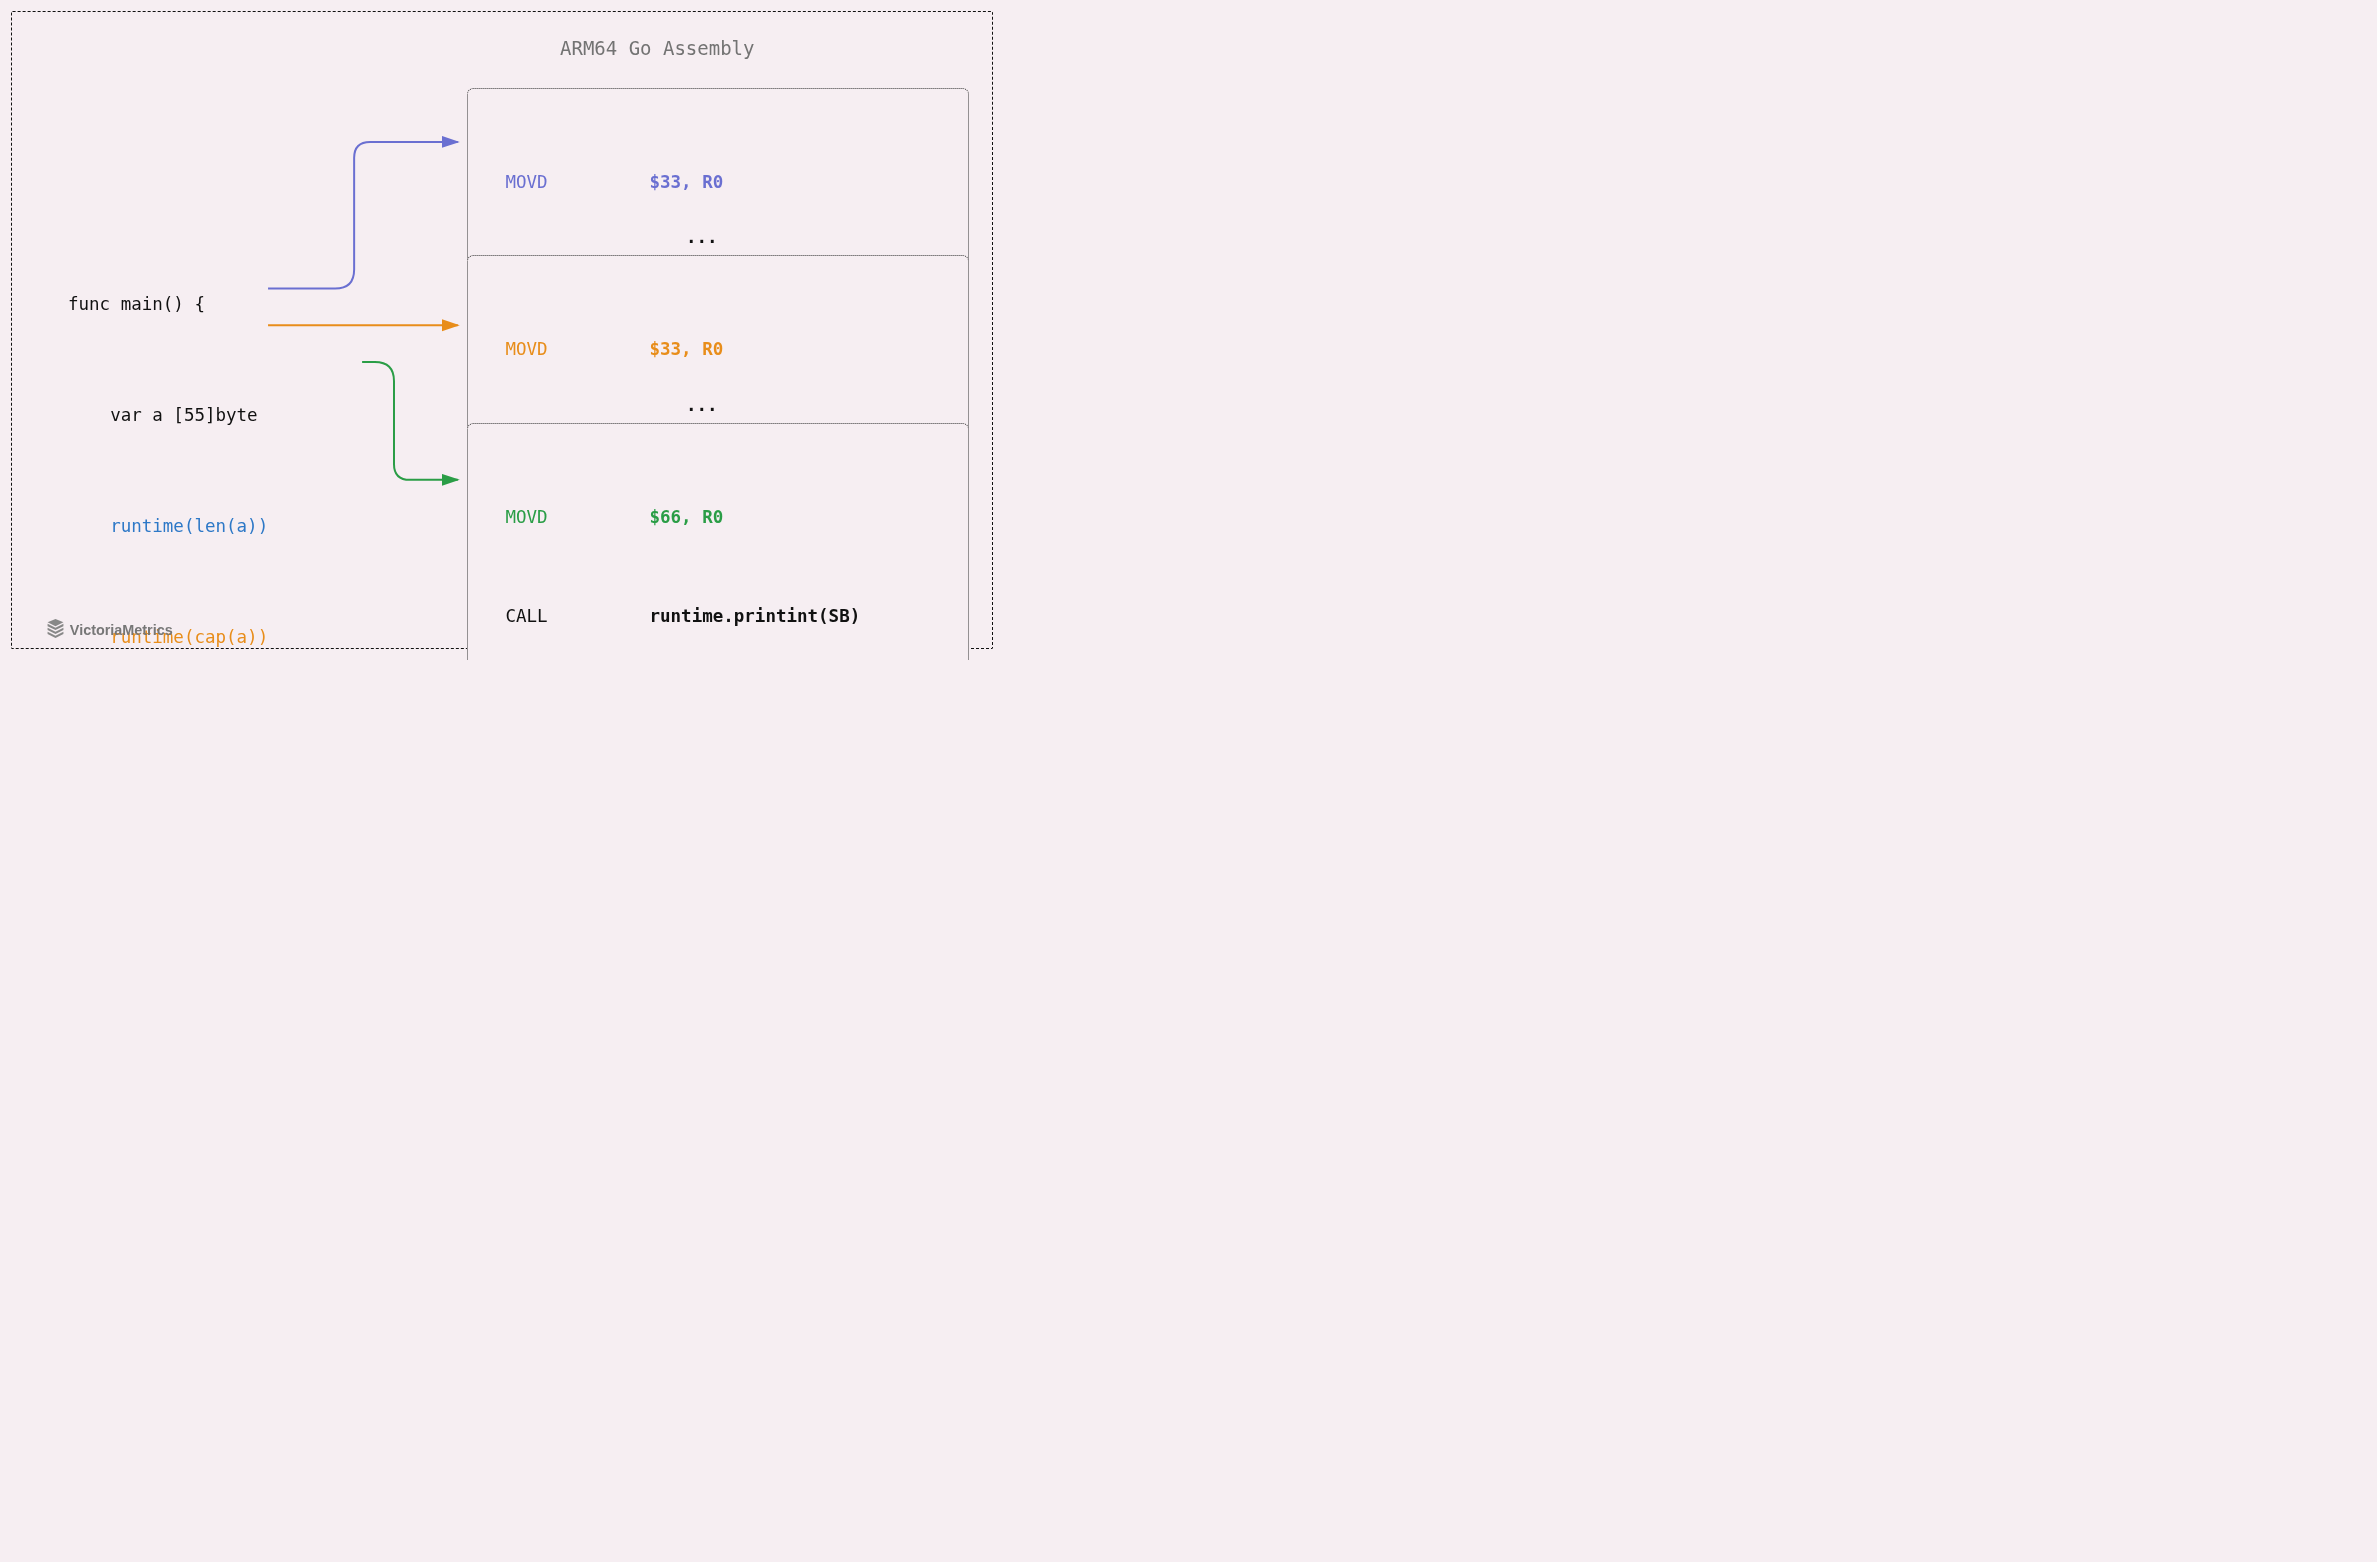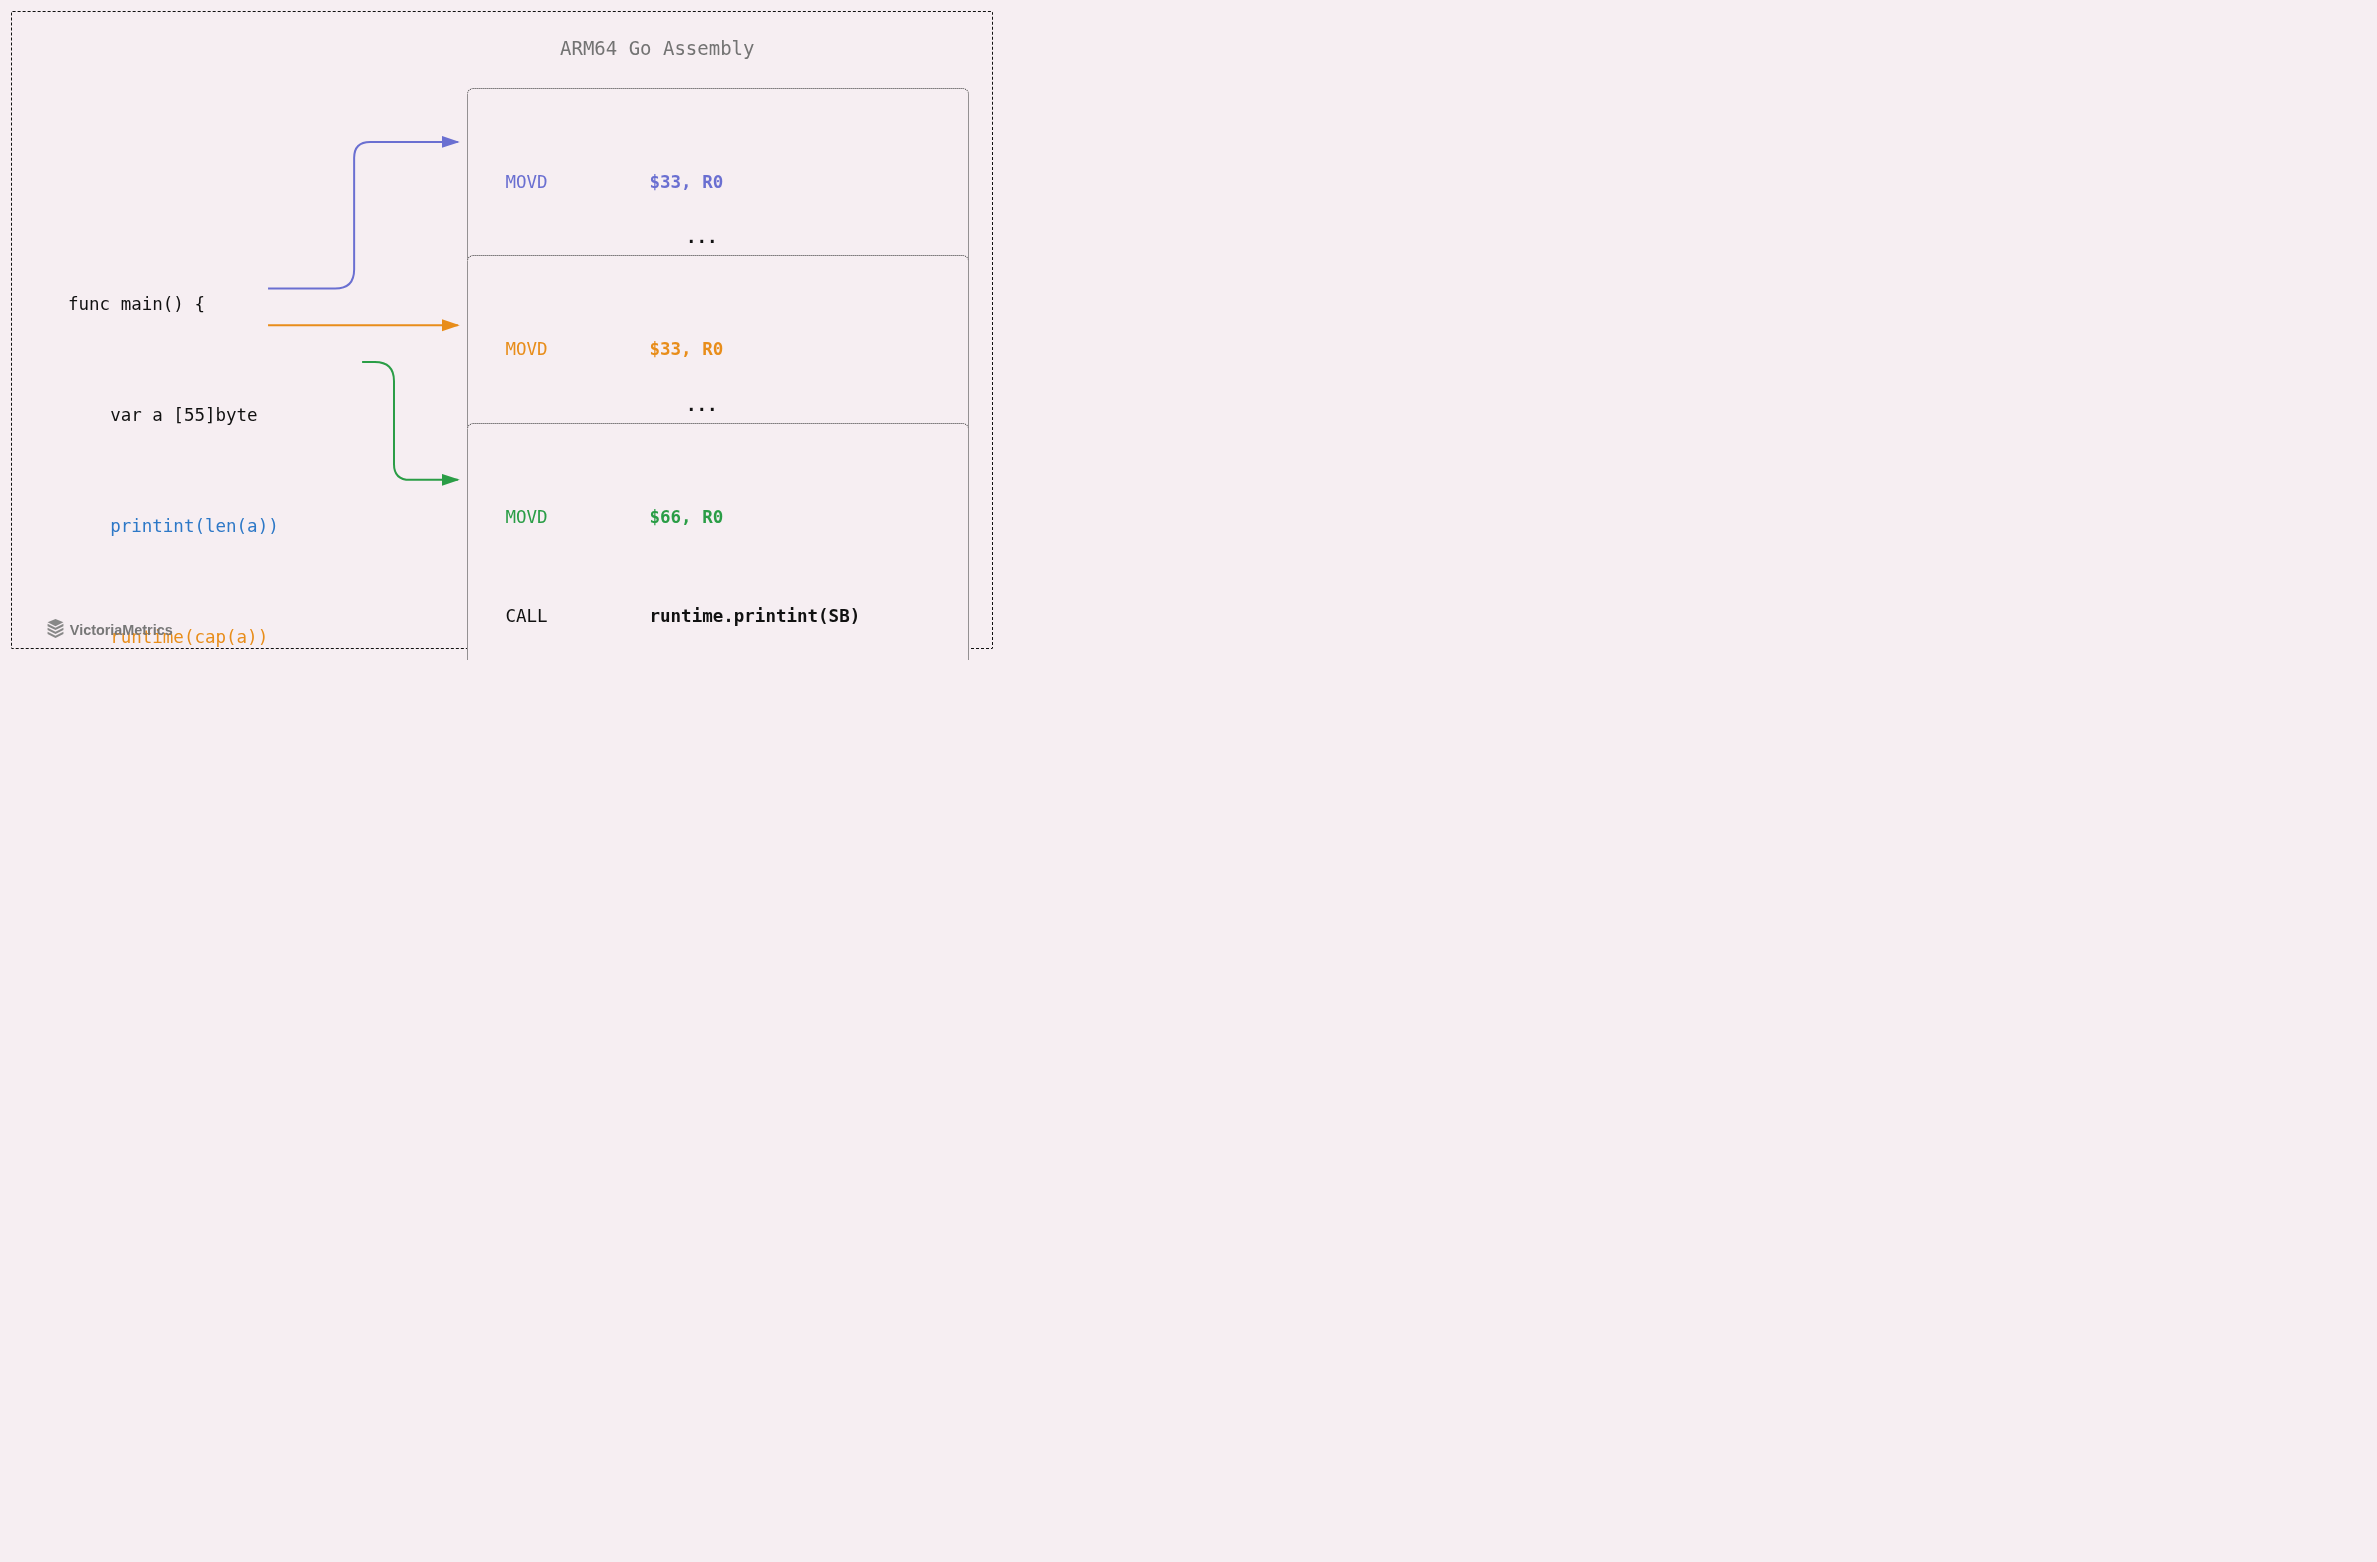--- a/index.html
+++ b/index.html
@@ -100,21 +100,21 @@
 </head>
 <body>
 
 <div class="frame"></div>
 
 <div class="title">ARM64 Go Assembly</div>
 
 <div class="code-block">
   <div class="code-line">func main() {</div>
   <div class="code-line">    var a [55]byte</div>
-  <div class="code-line blue">    printint(len(a))</div>
+  <div class="code-line blue">    runtime(len(a))</div>
   <div class="code-line orange">    runtime(cap(a))</div>
   <div class="code-line green">    println(len(a) + cap(a))</div>
   <div class="code-line">}</div>
 </div>
 
 <div id="box1" class="asm-box">
   <div class="asm-row"><span class="asm-op purple">MOVD</span><span class="asm-arg purple">$33, R0</span></div>
   <div class="asm-row"><span class="asm-op">CALL</span><span class="asm-arg">runtime.printint(SB)</span></div>
   <div class="asm-row"><span class="asm-op">CALL</span><span class="asm-arg">runtime.printnl(SB)</span></div>
 </div>

